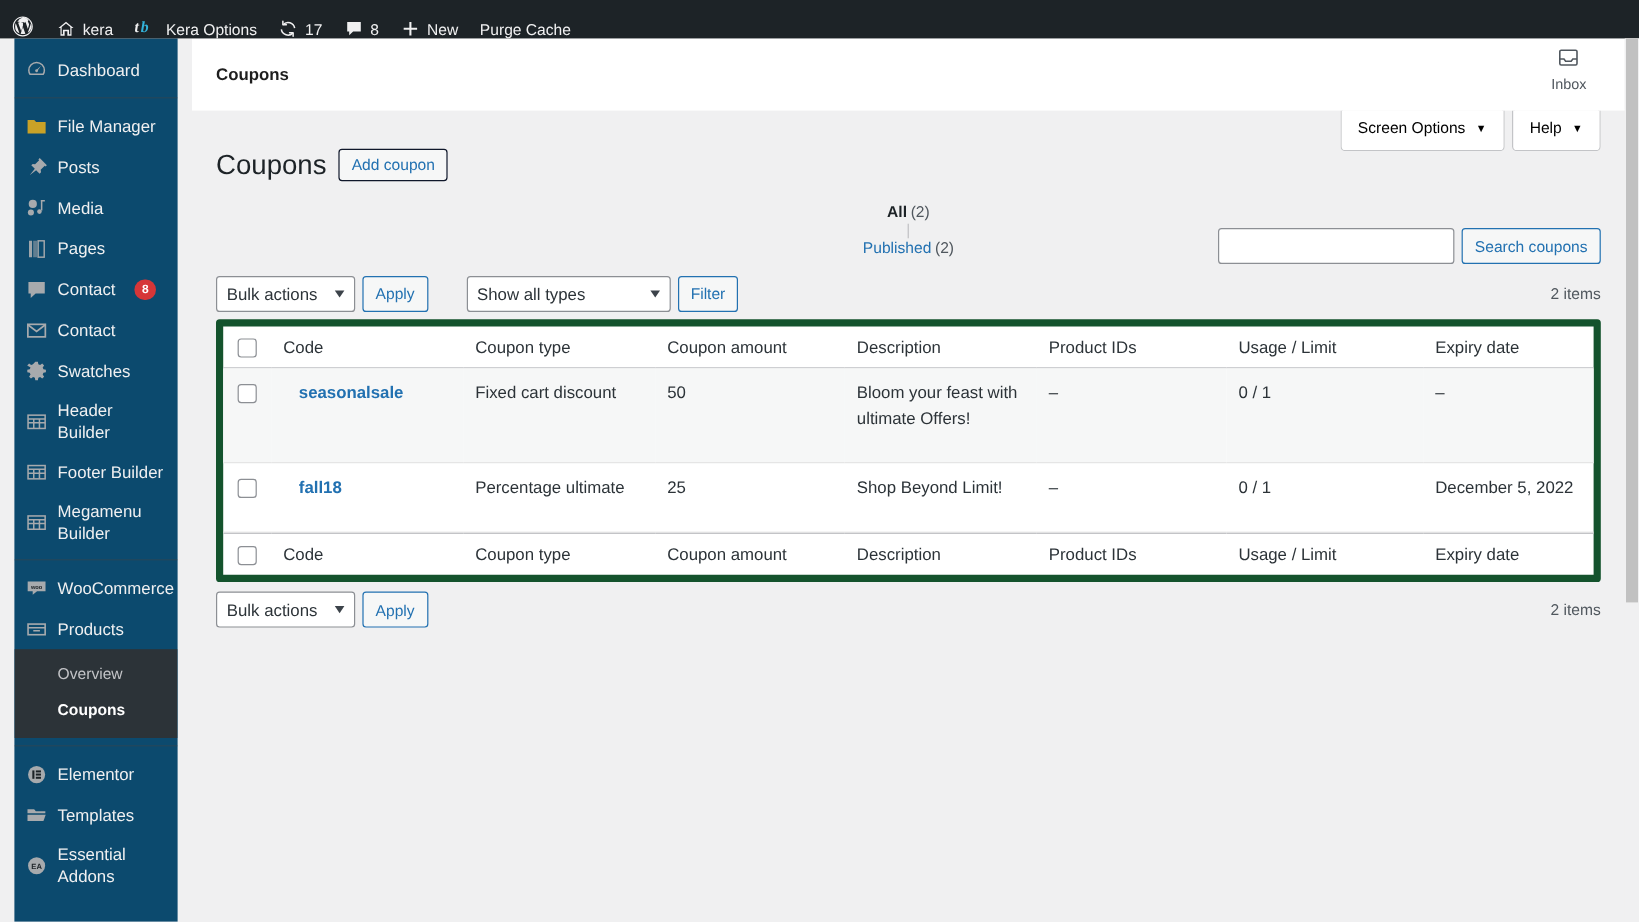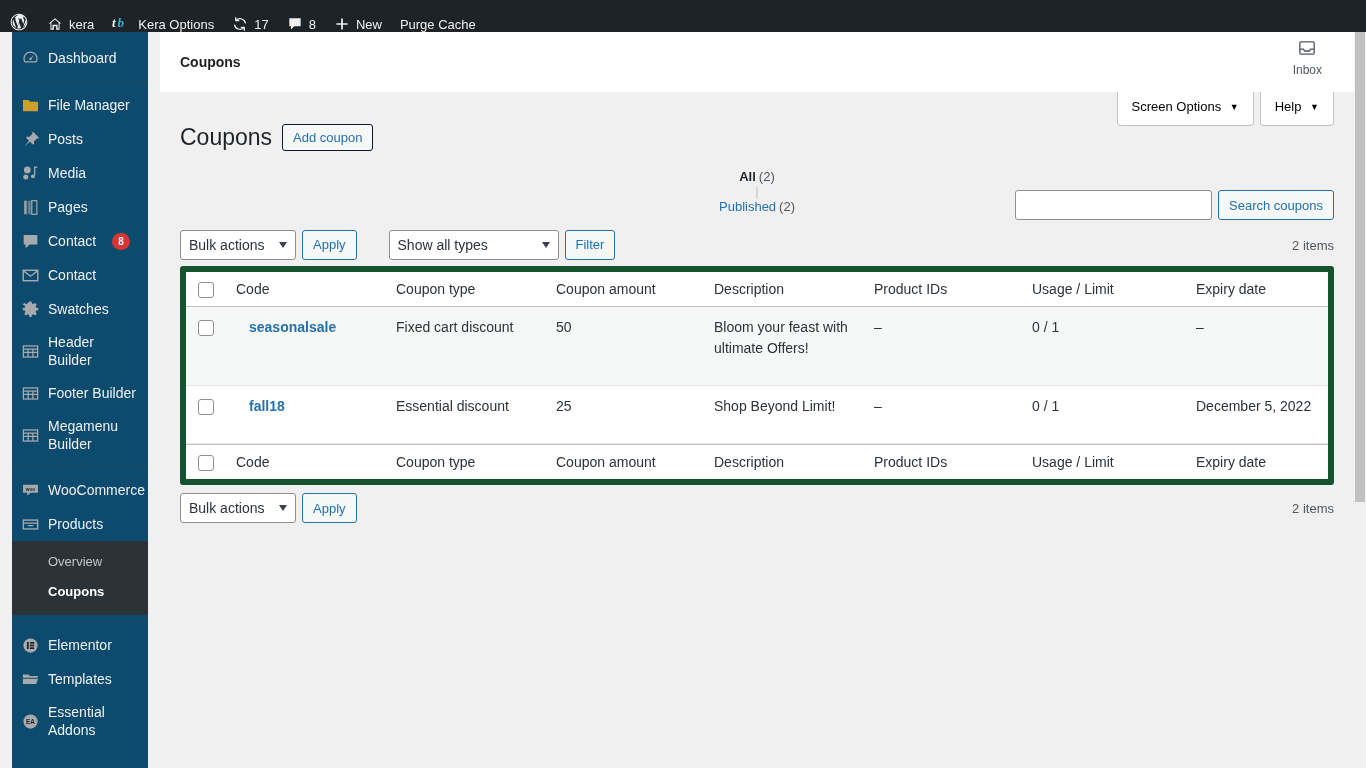--- a/index.html
+++ b/index.html
@@ -643,21 +643,21 @@
           <td>0 / 1</td>
           <td>–</td>
         </tr>
         <tr>
           <td class="col-cb">
             <span class="cb"></span>
           </td>
           <td>
             <a class="row-title">fall18</a>
           </td>
-          <td>Essential discount</td>
+          <td>Percentage ultimate</td>
           <td>25</td>
           <td>Shop Beyond Limit!</td>
           <td>–</td>
           <td>0 / 1</td>
           <td>December 5, 2022</td>
         </tr>
       </tbody>
       <tfoot>
         <tr>
           <th class="col-cb">

